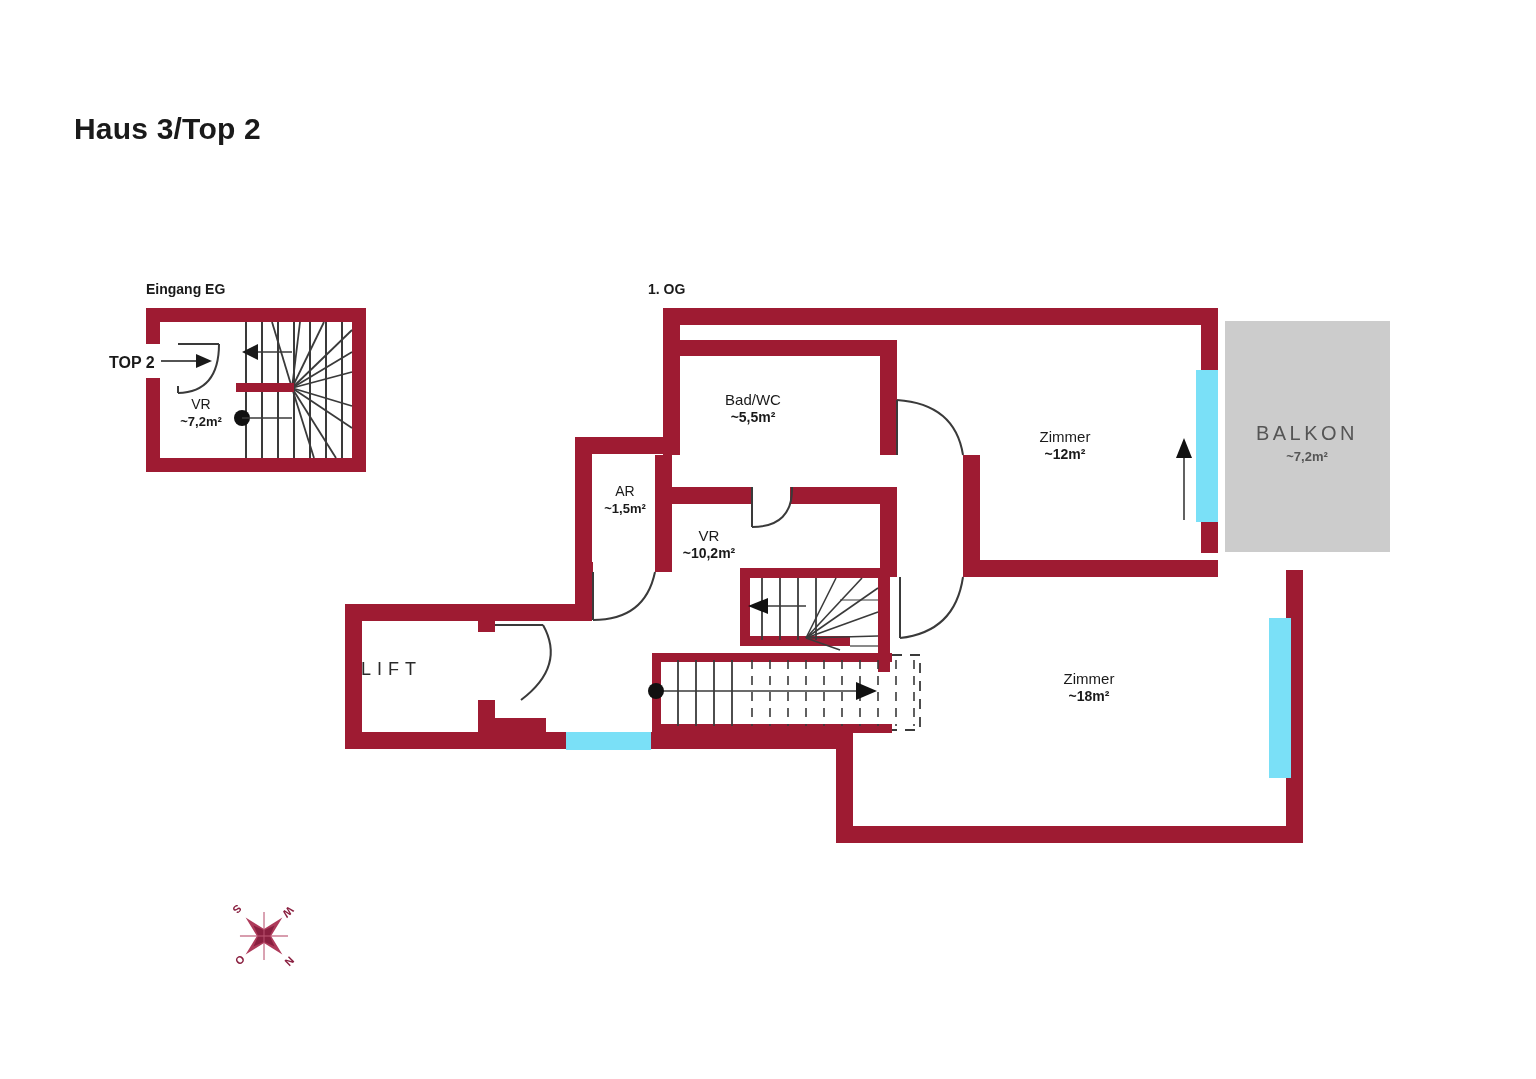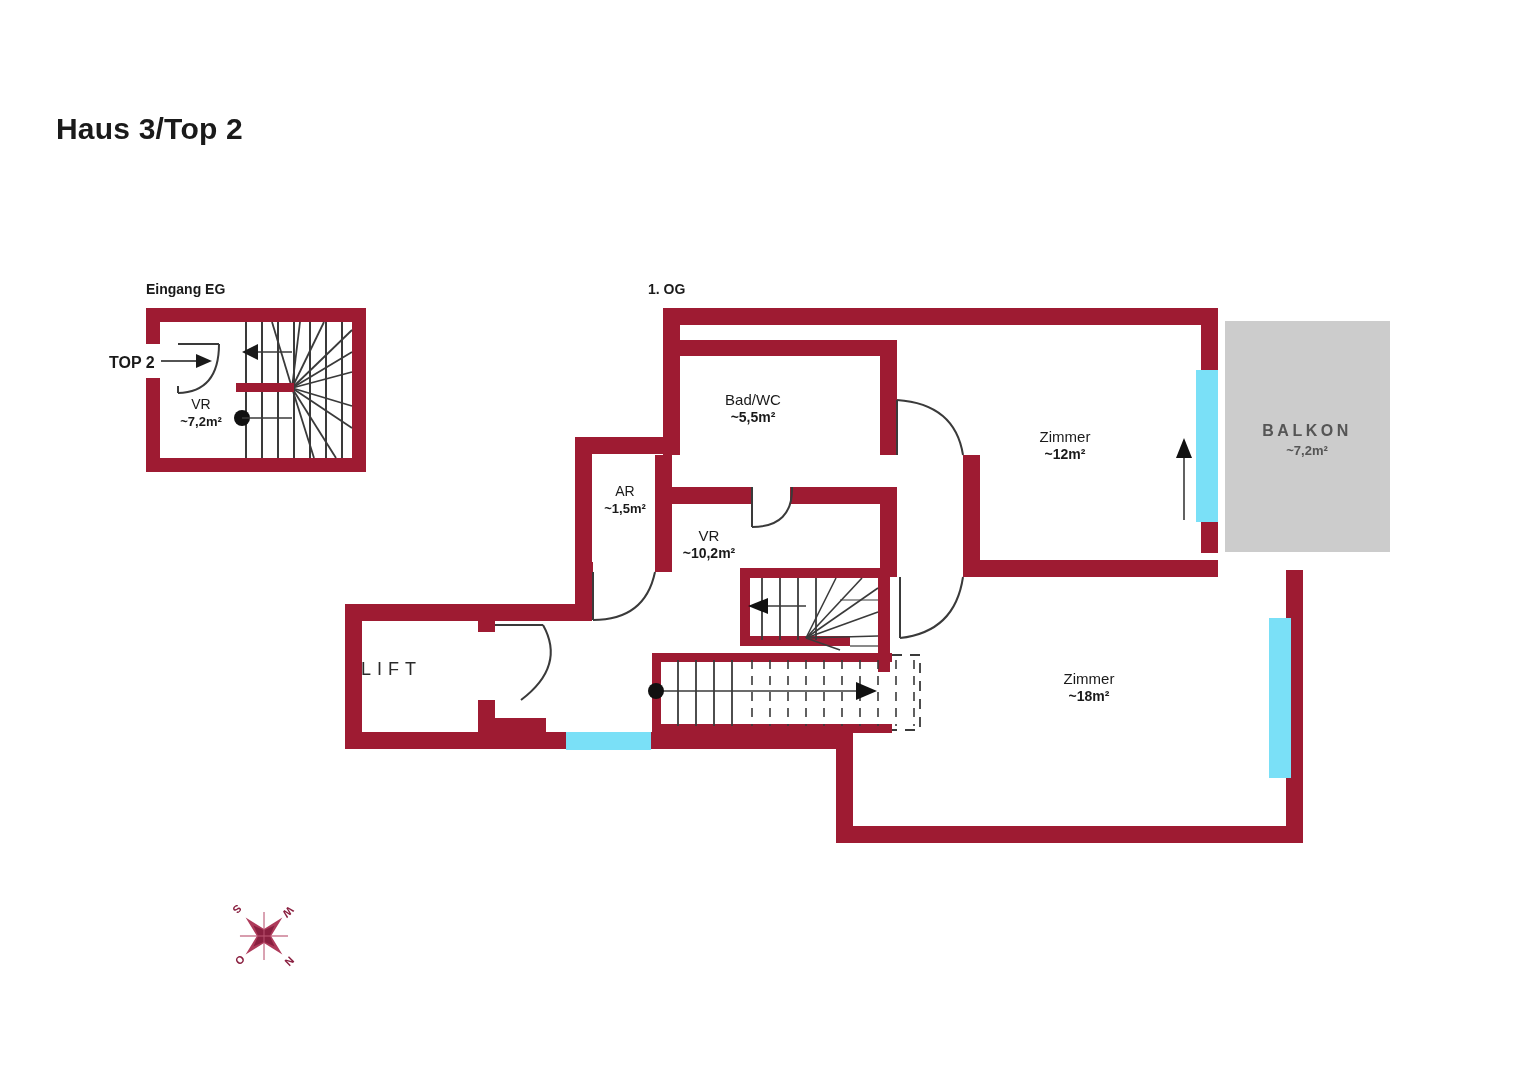--- a/index.html
+++ b/index.html
@@ -15,21 +15,21 @@
     overflow: hidden;
   }
   #page-root {
     position: absolute;
     left: 0; top: 0;
     width: 1536px;
     height: 1079px;
   }
   .page-title {
     position: absolute;
-    left: 56px;
+    left: 74px;
     top: 112px;
     font-size: 30px;
     font-weight: bold;
     color: #1a1a1a;
     letter-spacing: 0.2px;
     white-space: nowrap;
   }
   .plan-label {
     position: absolute;
     font-size: 14px;
@@ -89,22 +89,22 @@
     position: absolute;
     left: 1222px;
     top: 419px;
     width: 170px;
     text-align: center;
     color: #555555;
     line-height: 1.45;
   }
   #lbl-balkon .bk-name {
     display: block;
-    font-size: 16px;
-    font-weight: bold;
+    font-size: 20px;
+    font-weight: normal;
     letter-spacing: 3.5px;
   }
   #lbl-balkon .bk-area {
     display: block;
     font-size: 13px;
     font-weight: bold;
   }
   #lbl-top2 {
     position: absolute;
     left: 109px;

